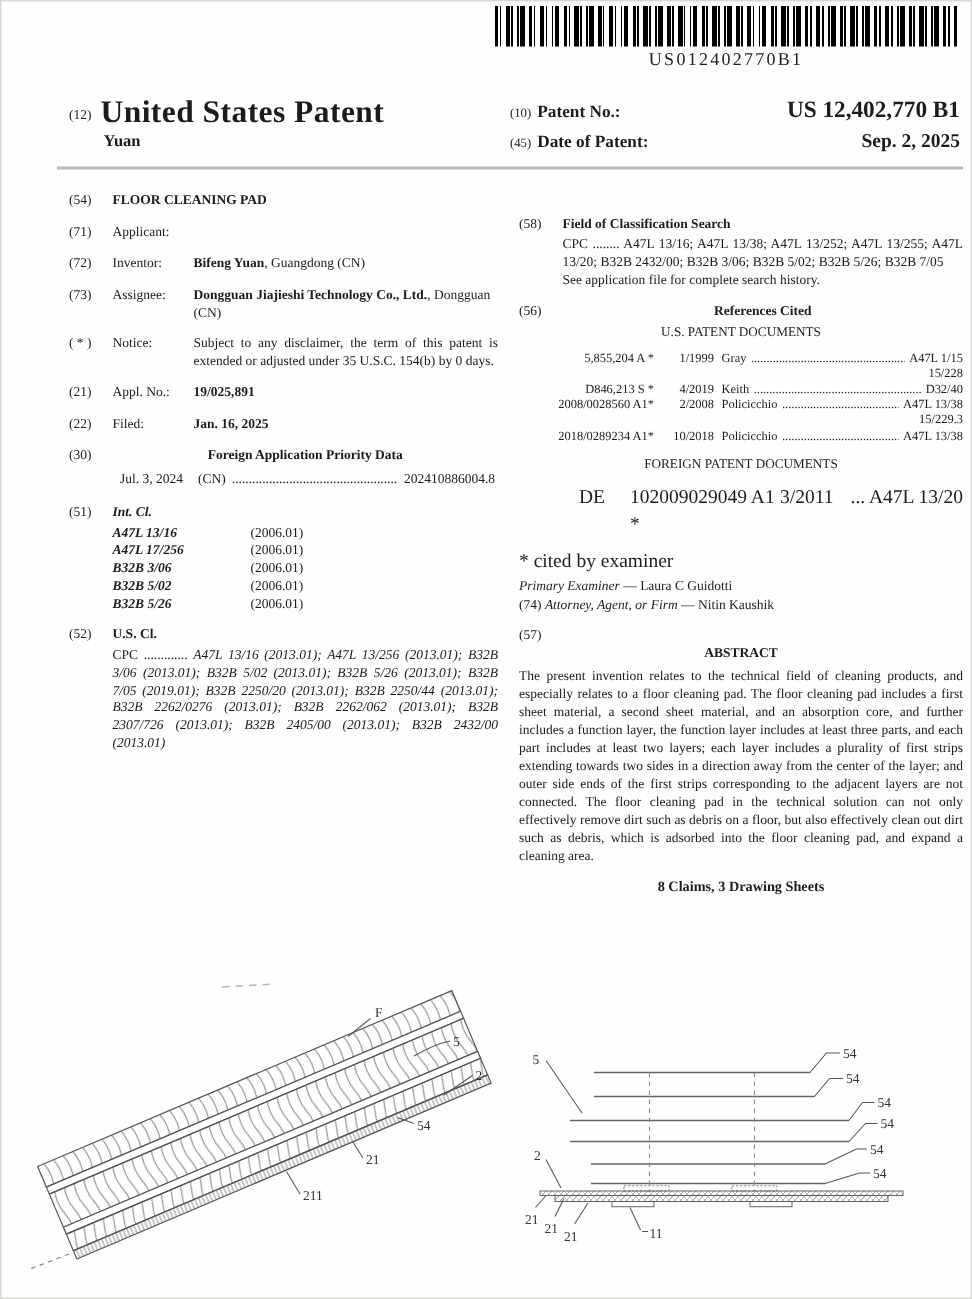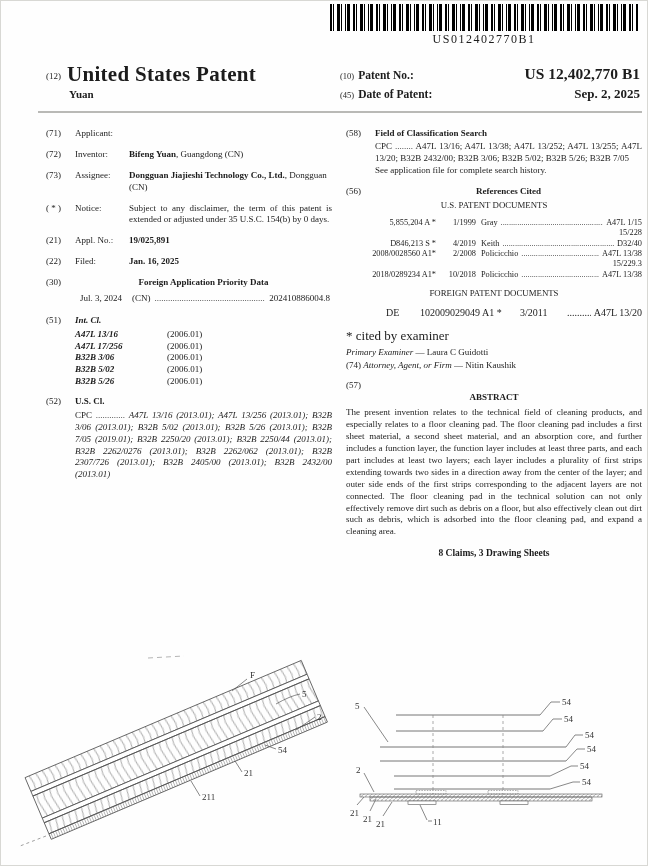--- a/index.html
+++ b/index.html
@@ -46,21 +46,21 @@
   .intcl-code{width:92px;font-weight:bold;font-style:italic;}
   
   .refs-head{text-align:center;font-size:8.8px;margin:3px 0 6px 0;}
   .ref-row{display:flex;font-size:8.3px;line-height:1.25;}
   .ref-num{width:90px;text-align:right;flex:none;}
   .ref-date{width:40px;text-align:right;flex:none;margin-right:5px;}
   .ref-name{flex:none;}
   .leader{flex:1;overflow:hidden;white-space:nowrap;margin:0 3px;}
   .ref-cls{flex:none;}
   .ref-row2{font-size:8.3px;text-align:right;line-height:1.25;}
-  .fref-row{display:flex;font-size:10px;line-height:1.4;padding-left:40px;}
+  .fref-row{display:flex;font-size:13px;line-height:1.4;padding-left:40px;}
   .fref-cc{width:34px;flex:none;}
   .fref-num{width:100px;flex:none;}
   .fref-date{width:44px;flex:none;text-align:left;}
   .cited{margin:7px 0 2px 0;font-size:13px;}
   .exam{font-size:9px;line-height:1.45;}
   .abs-head{display:flex;margin:8px 0 3px 0;flex-direction:column;}
   .abs-text{text-align:justify;font-size:9px;line-height:1.33;}
   .abs-foot{text-align:center;font-weight:bold;margin-top:9px;font-size:9.5px;}
   
   .figs{position:absolute;top:644px;left:8px;width:636px;display:flex;}
@@ -97,20 +97,24 @@
         <span class="val val-med">Sep. 2, 2025</span>
       </div>
     </div>
   </div>
   <div class="rule"></div>
 
   <div class="cols">
 
     <div class="colL">
 
+      <div class="item">
+        <span class="inum">(54)</span>
+        <span class="b">FLOOR CLEANING PAD</span>
+      </div>
 
       <div class="item">
         <span class="inum">(71)</span>
         <span class="ilab">Applicant:</span>
       </div>
 
       <div class="item">
         <span class="inum">(72)</span>
         <span class="ilab">Inventor:</span>
         <span class="ival"><span class="b">Bifeng Yuan</span><span>, Guangdong (CN)</span></span>
@@ -184,21 +188,21 @@
       </div>
       <div class="just" style="margin-left:29px;">
         <span>CPC</span>
         <span>.............</span>
         <span class="bi" style="font-weight:normal;">A47L 13/16 (2013.01); A47L 13/256 (2013.01); B32B 3/06 (2013.01); B32B 5/02 (2013.01); B32B 5/26 (2013.01); B32B 7/05 (2019.01); B32B 2250/20 (2013.01); B32B 2250/44 (2013.01); B32B 2262/0276 (2013.01); B32B 2262/062 (2013.01); B32B 2307/726 (2013.01); B32B 2405/00 (2013.01); B32B 2432/00 (2013.01)</span>
       </div>
     </div>
 
     <div class="colR">
 
-      <div class="item" style="margin-bottom:1px;">
+      <div class="item" style="margin-bottom:1px;margin-top:16px;">
         <span class="inum">(58)</span>
         <span class="b">Field of Classification Search</span>
       </div>
       <div class="just" style="margin-left:29px;">
         <span>CPC</span>
         <span>........</span>
         <span>A47L 13/16; A47L 13/38; A47L 13/252; A47L 13/255; A47L 13/20; B32B 2432/00; B32B 3/06; B32B 5/02; B32B 5/26; B32B 7/05</span>
       </div>
       <div style="margin-left:29px;margin-bottom:9px;">See application file for complete search history.</div>
 

